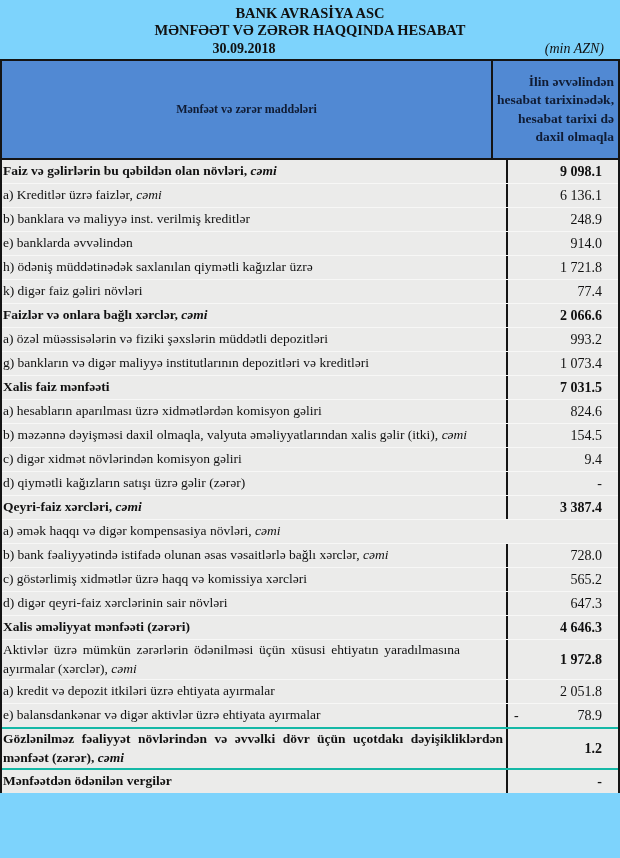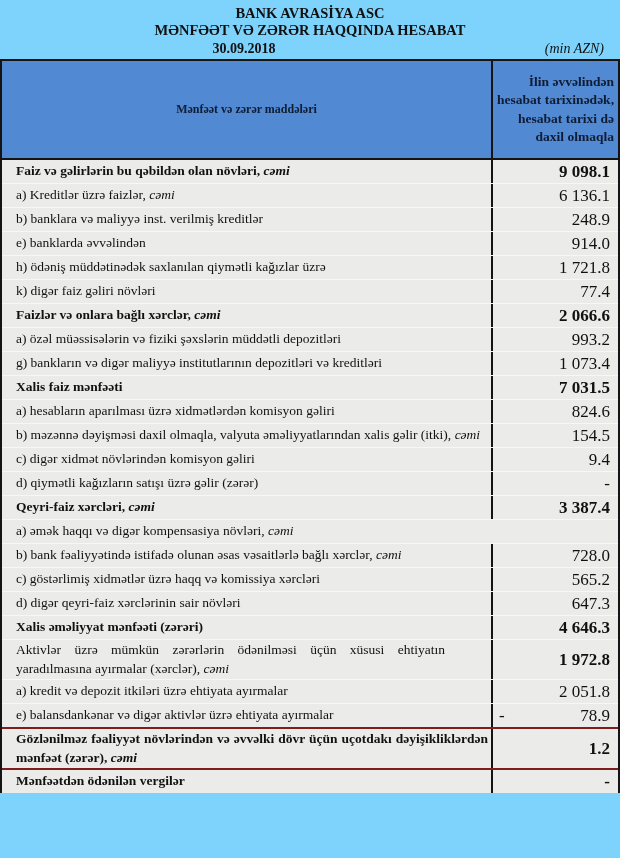--- a/index.html
+++ b/index.html
@@ -41,33 +41,33 @@
     text-align:right;padding:0 4px;
   }
   .row{
     display:flex;align-items:stretch;min-height:23px;
     border-top:1px solid #f7f7f6;
   }
   .row:first-child{border-top:none;}
   .cl{
     flex:1;display:flex;align-items:center;
     font-size:13.5px;line-height:18.5px;
-    padding:1px 3px 1px 14px;box-sizing:border-box;
+    padding:1px 3px 1px 1px;box-sizing:border-box;
   }
   .cl > div{width:100%;}
   .cv{
-    width:127px;box-sizing:border-box;border-left:2px solid #141414;
+    width:112px;box-sizing:border-box;border-left:2px solid #141414;
     display:flex;align-items:center;justify-content:flex-end;
-    font-size:17px;padding:1px 8px 1px 6px;
+    font-size:14px;padding:1px 16px 1px 6px;
   }
   .cv.split{justify-content:space-between;}
   .row.bold .cl, .row.bold .cv{font-weight:bold;}
   .row.vb .cv{font-weight:bold;margin-left:43px;}
   .row.justify .cl > div{text-align:justify;}
-  .row.black-top{border-top:2px solid #7f1d1d;justify-content:flex-end;}
+  .row.black-top{border-top:2px solid #14b8a6;justify-content:flex-end;}
   .it{font-style:italic;}
 </style>
 </head>
 <body>
 
 <div class="page">
 
   <div class="doc-header">
     <div class="doc-title">BANK AVRASİYA ASC</div>
     <div class="doc-subtitle">MƏNFƏƏT VƏ ZƏRƏR HAQQINDA HESABAT</div>

